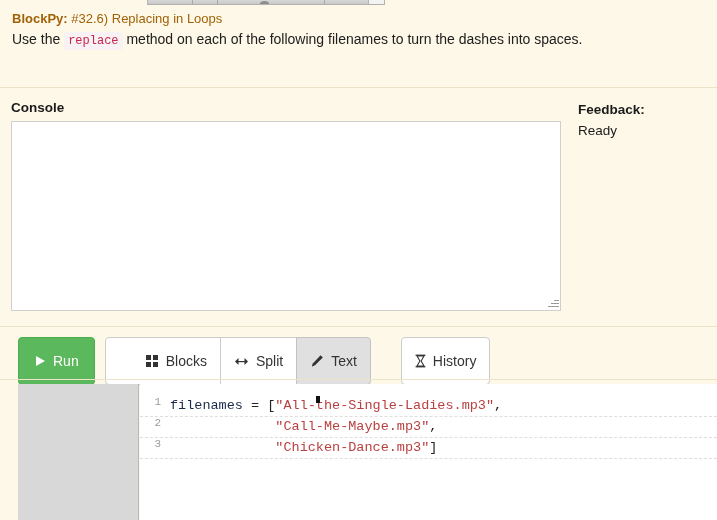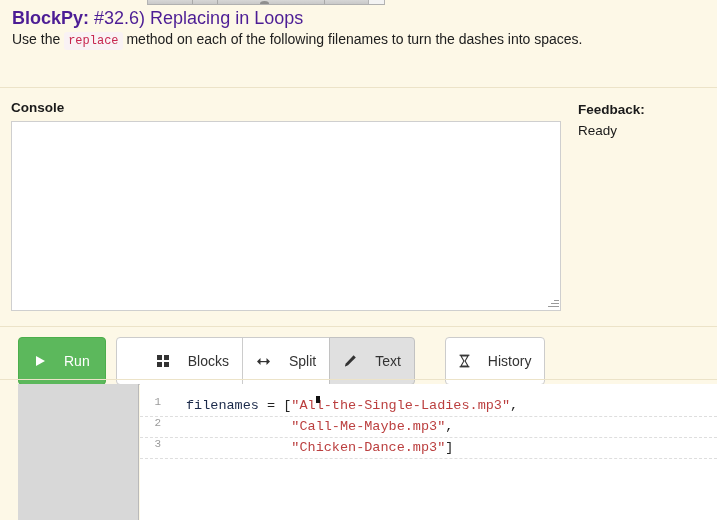--- a/index.html
+++ b/index.html
@@ -62,23 +62,23 @@
     position: absolute;
     left: 0;
     top: 5px;
     width: 717px;
     height: 83px;
     box-sizing: border-box;
     padding: 4px 12px 0 12px;
     border-bottom: 1px solid #ece3c8;
   }
   .instructions .title-line {
-    font-size: 18px;
+    font-size: 13px;
     line-height: 19px;
-    color: #4c1d95;
+    color: #a16207;
     white-space: nowrap;
   }
   .instructions .title-line .brand {
     font-weight: bold;
   }
   .instructions .body-line {
     font-size: 14px;
     line-height: 22px;
     margin-top: 0;
     color: #202020;
@@ -172,21 +172,21 @@
     position: absolute;
     left: 18px;
     top: 10px;
     display: flex;
     align-items: flex-start;
   }
   .btn {
     display: inline-flex;
     align-items: center;
     justify-content: center;
-    gap: 18px;
+    gap: 7px;
     height: 48px;
     padding: 0 13px;
     box-sizing: border-box;
     font-size: 14px;
     font-family: "Liberation Sans", sans-serif;
     color: #333333;
     background: #ffffff;
     border: 1px solid #cccccc;
     border-radius: 4px;
     white-space: nowrap;
@@ -297,21 +297,21 @@
     width: 577px;
     height: 21px;
     line-height: 21px;
     font-family: "Liberation Mono", "DejaVu Sans Mono", monospace;
     font-size: 13.5px;
     white-space: pre;
     box-sizing: border-box;
   }
   .code-line .txt {
     position: absolute;
-    left: 46px;
+    left: 30px;
     top: 0;
   }
   .sep {
     position: absolute;
     left: 0;
     width: 577px;
     height: 0;
     border-top: 1px dashed #dedede;
   }
   .tok-name { color: #1b2a4a; }

